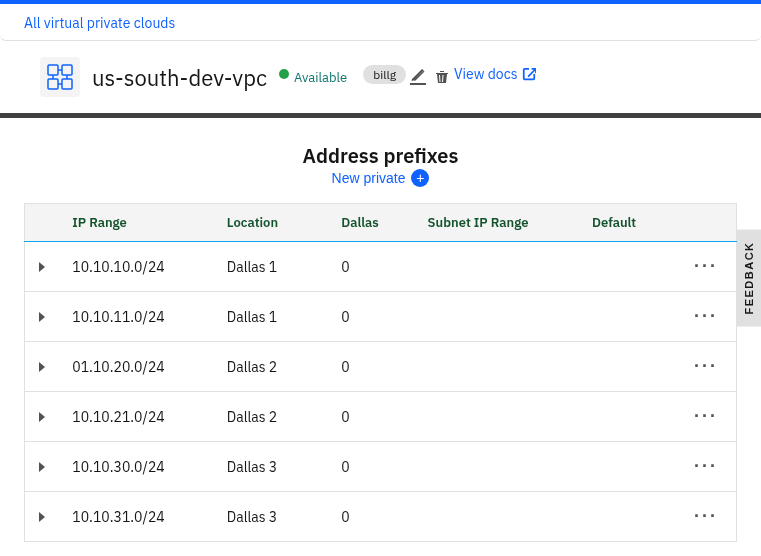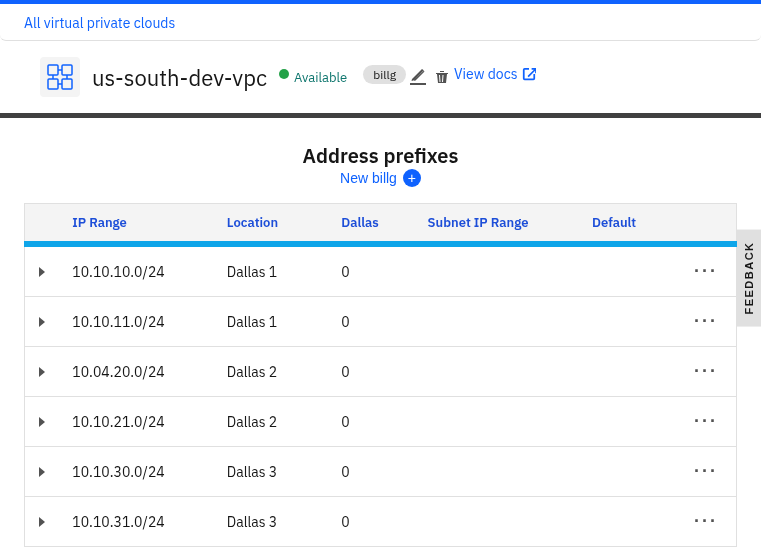--- a/index.html
+++ b/index.html
@@ -158,22 +158,22 @@
 
     .prefix-table thead tr {
       background: #f4f4f4;
     }
 
     .prefix-table th {
       text-align: left;
       padding: 10px 12px;
       font-size: 13px;
       font-weight: 600;
-      color: #1d4ed8;
-      border-bottom: 6px solid #0ea5e9;
+      color: #14532d;
+      border-bottom: 1px solid #0ea5e9;
       white-space: nowrap;
     }
 
     .prefix-table td {
       padding: 12px 12px;
       border-bottom: 1px solid #e0e0e0;
       font-size: 14px;
       color: #161616;
       vertical-align: middle;
     }
@@ -276,21 +276,21 @@
         <path d="M13 13H3V3h5V1H3a2 2 0 00-2 2v10a2 2 0 002 2h10a2 2 0 002-2V8h-2v5zM11 1v2h2.59L6.3 10.29l1.41 1.41L15 4.41V7h2V1h-6z"></path>
       </svg>
     </a>
   </div>
 </div>
 
 <div class="main-content">
   <div class="section-header">
     <h2 class="section-title">Address prefixes</h2>
     <button class="new-prefix-btn">
-      <span>New billg</span>
+      <span>New private</span>
       <span class="plus-circle">+</span>
     </button>
   </div>
 
   <table class="prefix-table">
     <thead>
       <tr>
         <th class="expand-col"></th>
         <th class="ip-col">IP Range</th>
         <th class="loc-col">Location</th>
@@ -330,21 +330,21 @@
       <td class="actions-col">
         <button class="overflow-menu" title="More actions">···</button>
       </td>
     </tr>
         <tr>
       <td class="expand-col">
         <button class="expand-btn">
           <span class="chevron-right"></span>
         </button>
       </td>
-      <td class="ip-col">10.04.20.0/24</td>
+      <td class="ip-col">01.10.20.0/24</td>
       <td class="loc-col">Dallas 2</td>
       <td class="subnet-col">0</td>
       <td class="subnet-ip-col"></td>
       <td class="default-col"></td>
       <td class="actions-col">
         <button class="overflow-menu" title="More actions">···</button>
       </td>
     </tr>
         <tr>
       <td class="expand-col">

